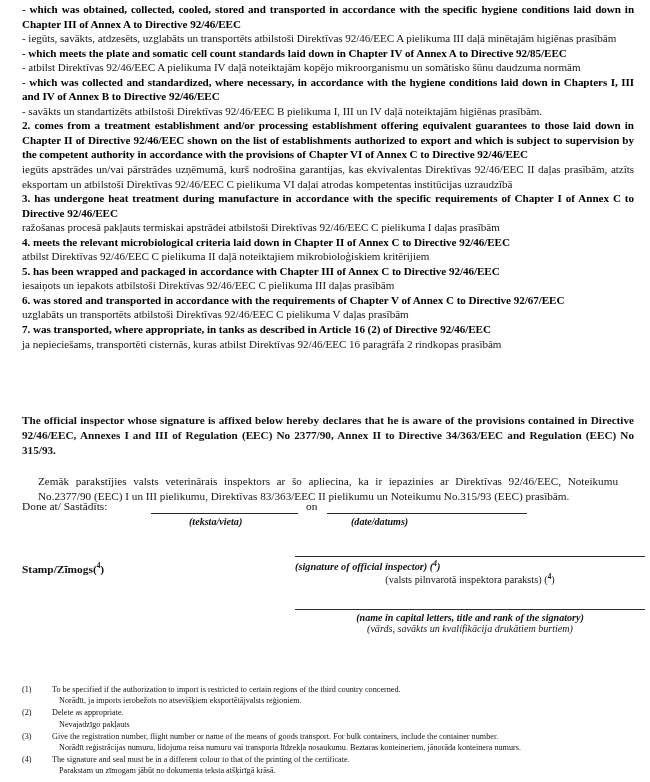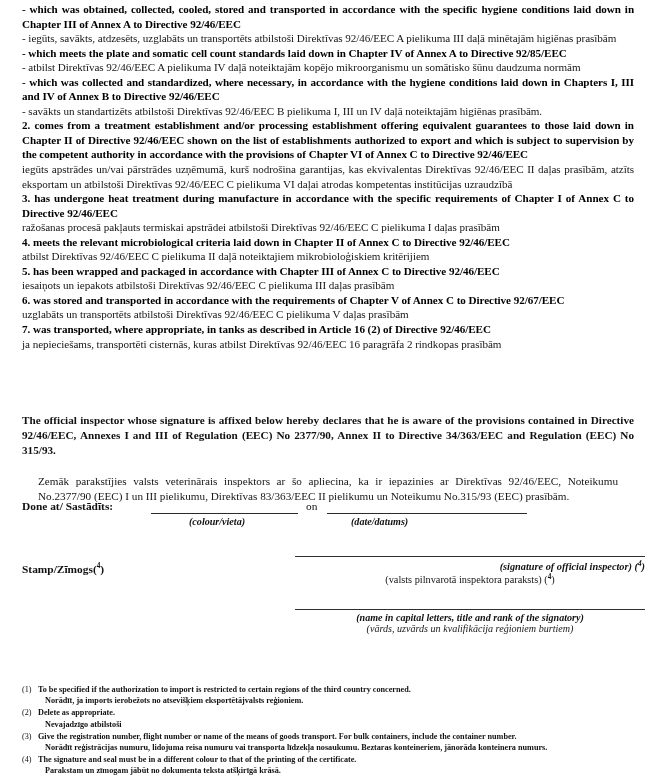--- a/index.html
+++ b/index.html
@@ -79,21 +79,21 @@
     left: 22px;
     top: 500px;
     width: 612px;
     height: 30px;
   }
   .doneat-label {
     position: absolute;
     left: 0;
     top: 0;
     font-size: 11.4px;
-    font-weight: bold;
+    font-weight: normal;
     white-space: nowrap;
     text-align: center;
   }
   .rule {
     position: absolute;
     border-bottom: 1.15px solid #2a2a2a;
     height: 0;
   }
   .rule-place {
     left: 129px;
@@ -147,21 +147,21 @@
   .sig-rule {
     border-bottom: 1.2px solid #2f2f2f;
     height: 0;
     width: 350px;
   }
   .sig-cap-en {
     margin-top: 2px;
     font-size: 10.3px;
     font-style: italic;
     font-weight: bold;
-    text-align: right;
+    text-align: left;
   }
   .sig-cap-lv {
     font-size: 10.3px;
     text-align: center;
     color: #151515;
   }
   .name-block {
     position: absolute;
     left: 295px;
     top: 609px;
@@ -199,22 +199,21 @@
   }
   .fn-num {
     position: absolute;
     left: 0;
     top: 0;
     width: 26px;
     font-size: 8.2px;
     line-height: 11.4px;
   }
   .fn-body {
-    margin-left: 16px;
-    font-weight: bold;
+    margin-left: 30px;
   }
   .fn-en {
     font-size: 8.2px;
     line-height: 11.4px;
     color: #121212;
   }
   .fn-lv {
     font-size: 8.2px;
     line-height: 11.4px;
     margin-left: 7px;
@@ -257,53 +256,53 @@
   </div>
 
   <div class="declaration">
     <p class="decl-en">The official inspector whose signature is affixed below hereby declares that he is aware of the provisions contained in Directive 92/46/EEC, Annexes I and III of Regulation (EEC) No 2377/90, Annex II to Directive 34/363/EEC and Regulation (EEC) No 315/93.</p>
     <p class="decl-lv">Zemāk parakstījies valsts veterinārais inspektors ar  šo apliecina,  ka ir iepazinies ar Direktīvas 92/46/EEC, Noteikumu No.2377/90 (EEC) I un III pielikumu, Direktīvas 83/363/EEC II pielikumu un Noteikumu No.315/93 (EEC) prasībām.</p>
   </div>
 
   <div class="doneat-row">
     <span class="doneat-label">Done at/ Sastādīts:</span>
     <span class="rule rule-place"></span>
-    <span class="cap cap-place">(colour/vieta)</span>
+    <span class="cap cap-place">(teksta/vieta)</span>
     <span class="on-label">on</span>
     <span class="rule rule-date"></span>
     <span class="cap cap-date">(date/datums)</span>
   </div>
 
   <div class="stamp-label"><span>Stamp/Zīmogs</span>(<span class="sup">4</span>)</div>
 
   <div class="sig-block">
     <div class="sig-rule"></div>
     <div class="sig-cap-en"><span>(signature of official inspector) (</span><span class="sup">4</span><span>)</span></div>
     <div class="sig-cap-lv"><span>(valsts pilnvarotā inspektora paraksts) (</span><span class="sup">4</span><span>)</span></div>
   </div>
 
   <div class="name-block">
     <div class="name-rule"></div>
     <div class="name-cap-en">(name in capital letters, title and rank of the signatory)</div>
-    <div class="name-cap-lv">(vārds, uzvārds un kvalifikācija reģioniem burtiem)</div>
+    <div class="name-cap-lv">(vārds, savākts un kvalifikācija drukātiem burtiem)</div>
   </div>
 
   <div class="footnotes">
     <div class="fn fn1">
       <span class="fn-num">(1)</span>
       <div class="fn-body">
         <div class="fn-en">To be specified if the authorization to import is restricted to certain regions of the third country concerned.</div>
         <div class="fn-lv">Norādīt, ja imports ierobežots no atsevišķiem eksportētājvalsts reģioniem.</div>
       </div>
     </div>
     <div class="fn">
       <span class="fn-num">(2)</span>
       <div class="fn-body">
         <div class="fn-en">Delete as appropriate.</div>
-        <div class="fn-lv">Nevajadzīgo atbilstoši</div>
+        <div class="fn-lv">Nevajadzīgo pakļauts</div>
       </div>
     </div>
     <div class="fn">
       <span class="fn-num">(3)</span>
       <div class="fn-body">
         <div class="fn-en">Give the registration number, flight number or name of the means of goods transport. For bulk containers, include the container number.</div>
         <div class="fn-lv">Norādīt reģistrācijas numuru, lidojuma reisa numuru vai transporta līdzekļa nosaukumu. Beztaras konteineriem, jānorāda konteinera numurs.</div>
       </div>
     </div>
     <div class="fn">

